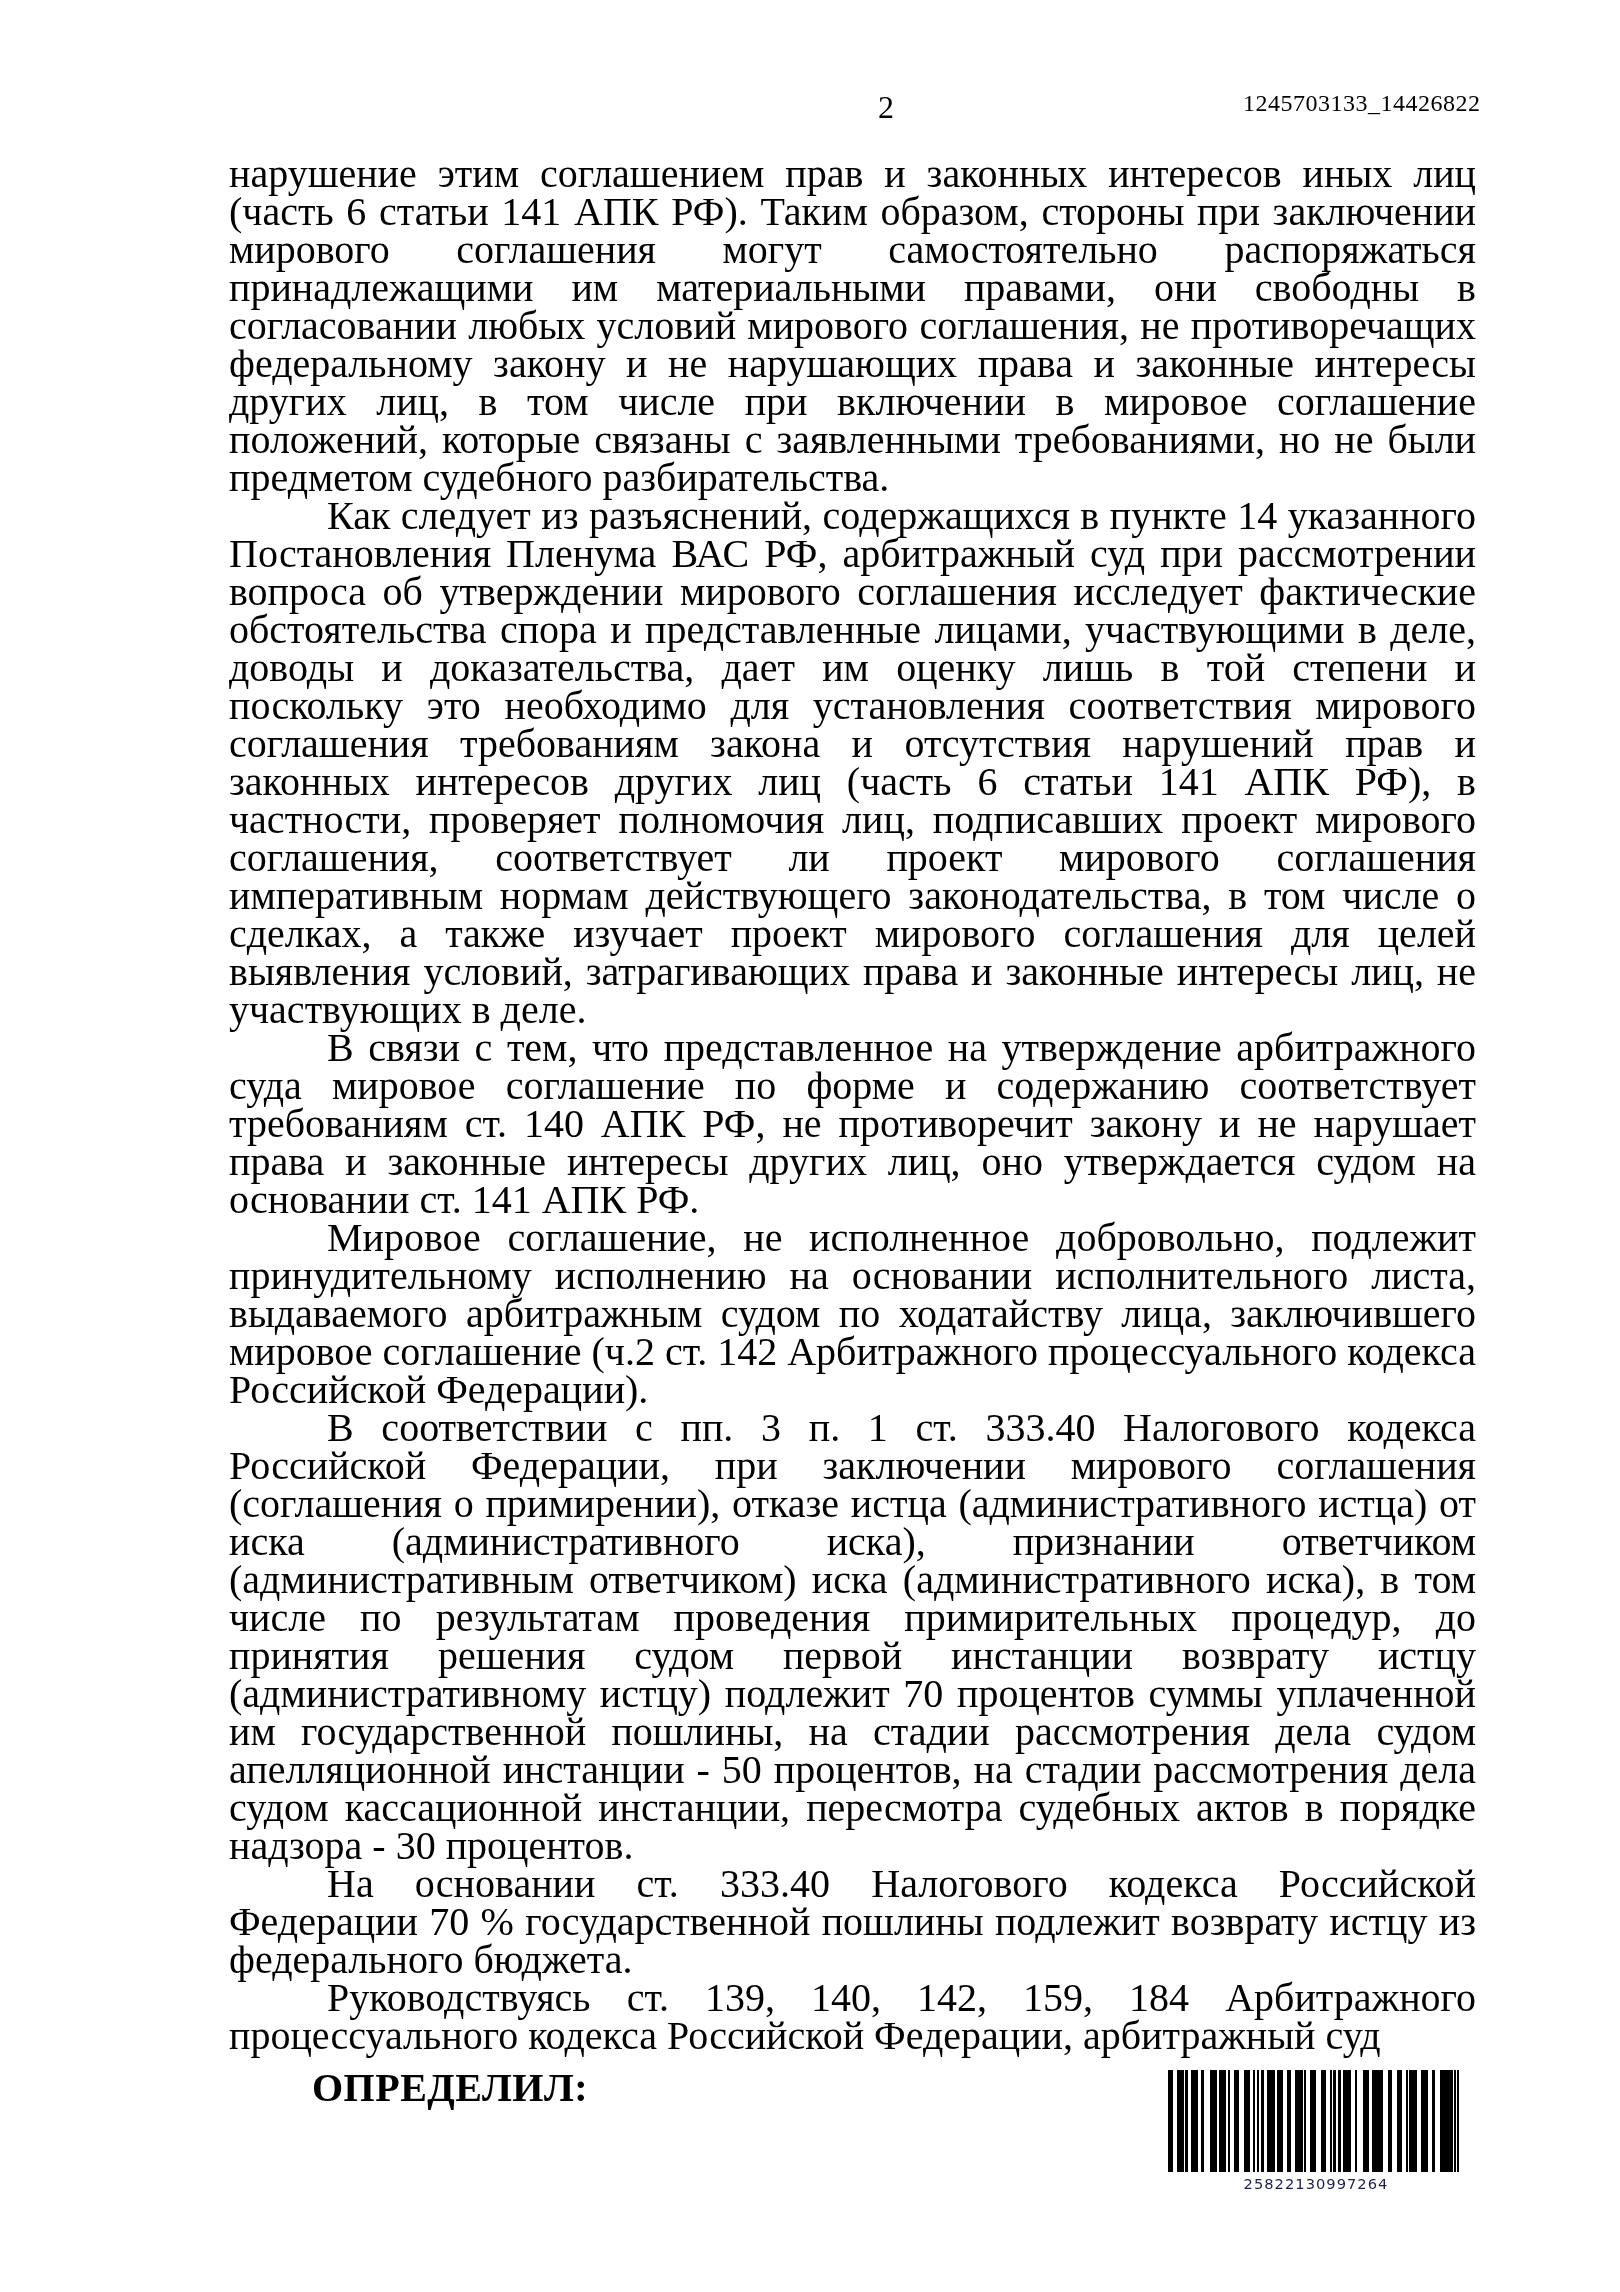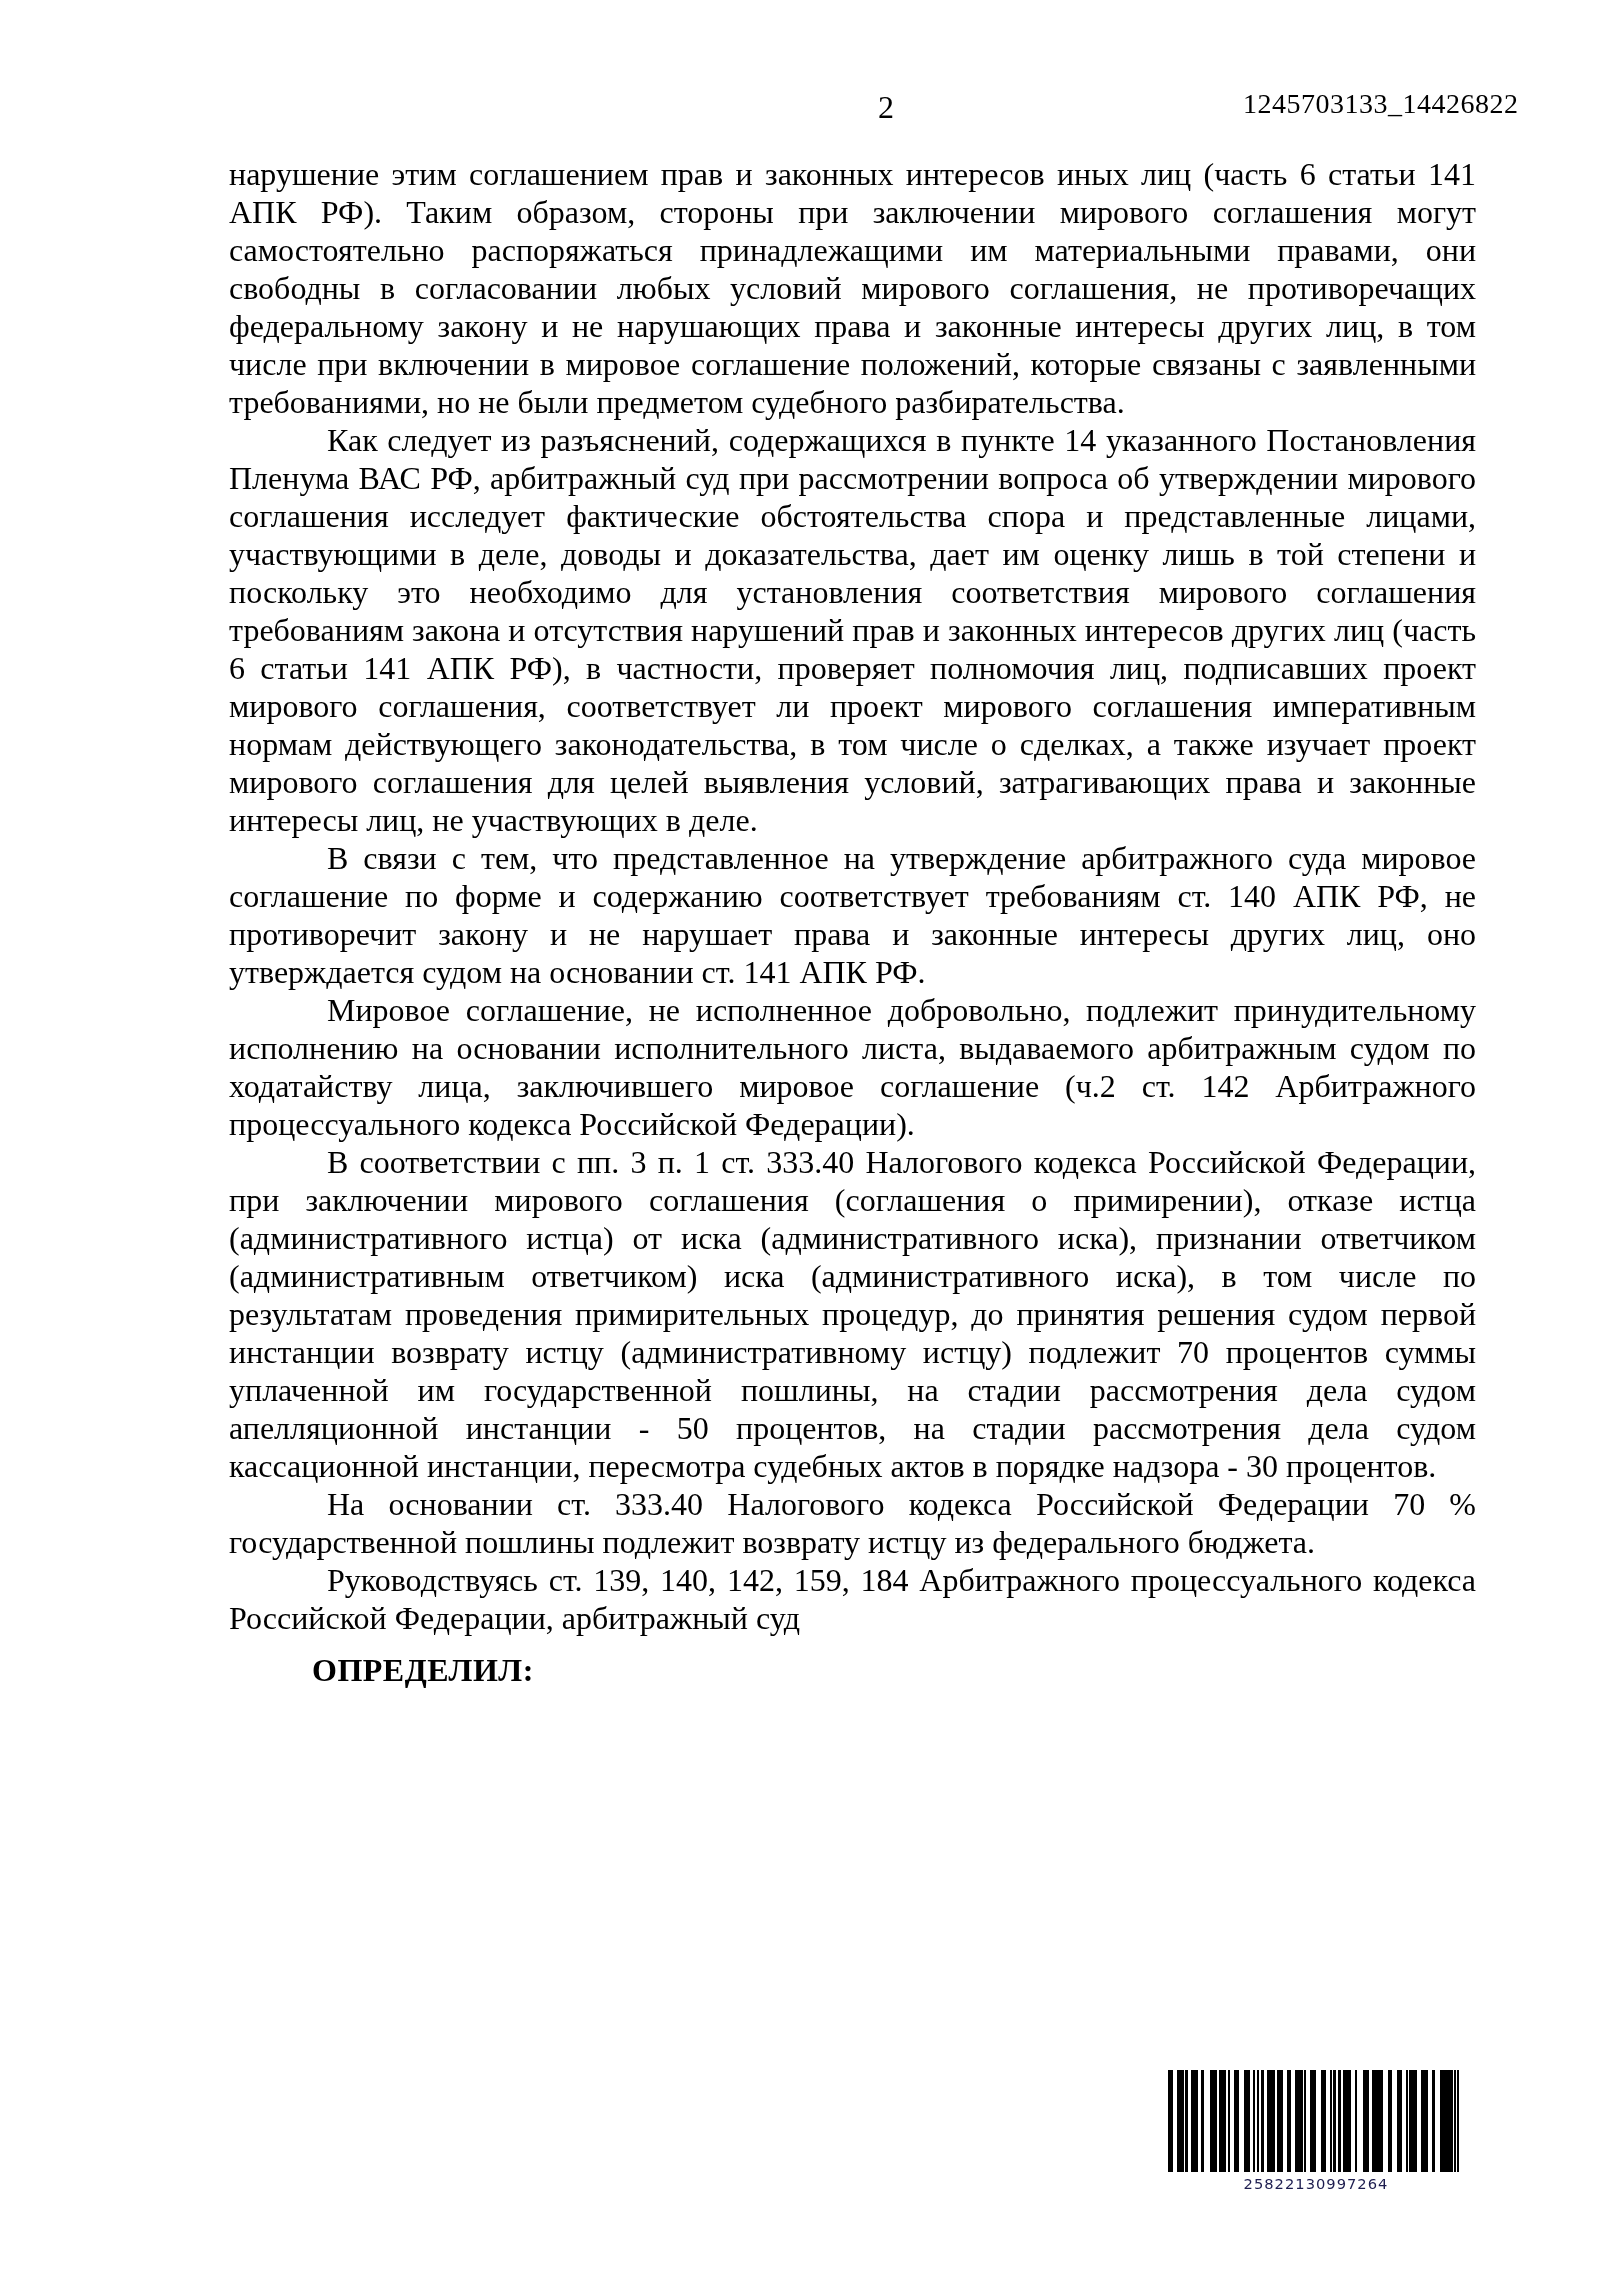--- a/index.html
+++ b/index.html
@@ -24,31 +24,31 @@
     position: absolute;
     left: 878px;
     top: 88px;
     font-size: 32px;
     line-height: 38px;
   }
   .doc-id {
     position: absolute;
     left: 1243px;
     top: 86px;
-    font-size: 28px;
+    font-size: 24px;
     line-height: 35px;
     letter-spacing: 0.5px;
     white-space: nowrap;
   }
   .doc-body {
     position: absolute;
     left: 229px;
     top: 155px;
     width: 1247px;
-    font-size: 32px;
+    font-size: 40px;
     line-height: 38px;
     text-align: justify;
   }
   .para {
     margin: 0;
     text-indent: 98px;
   }
   .para.no-indent {
     text-indent: 0;
   }

